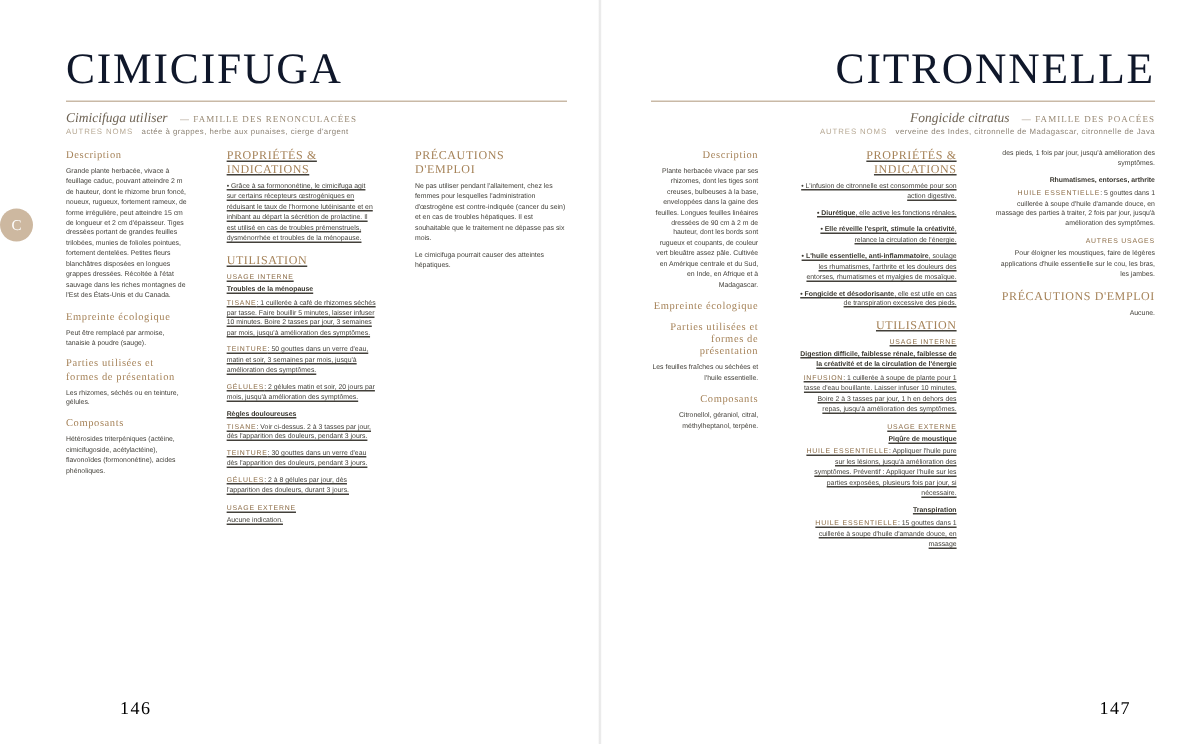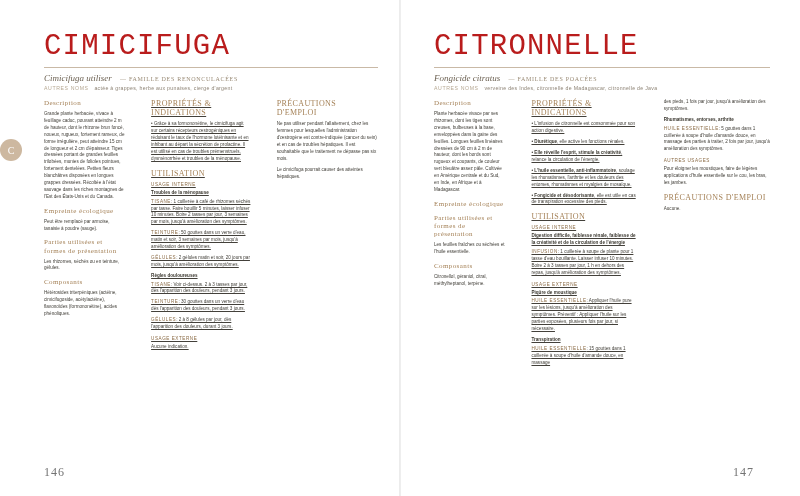--- a/index.html
+++ b/index.html
@@ -20,35 +20,35 @@
     height: 496px;
     display: flex;
   }
   .page {
     position: relative;
     width: 400px;
     height: 496px;
     box-sizing: border-box;
   }
   .page.left  { padding: 26px 22px 0 44px; }
-  .page.right { padding: 26px 30px 0 34px; }
+  .page.right { padding: 26px 30px 0 34px; text-align: right; }
 
   .gutter {
     position: absolute;
     left: 399px; top: 0;
     width: 2px; height: 496px;
     background: linear-gradient(to right, rgba(0,0,0,0.05), rgba(0,0,0,0.10), rgba(0,0,0,0.03));
   }
 
   h1.title {
-    font-family: Liberation Mono, monospace;
+    font-family: Liberation Serif, serif;
     font-weight: normal;
     font-size: 29px;
     letter-spacing: 1.2px;
-    color: #b91c1c;
+    color: #0f172a;
     margin: 6px 0 6px 0;
     line-height: 1;
   }
   .rule {
     border-top: 1px solid #c9b9a6;
     margin: 6px 0 5px 0;
   }
   .latin {
     font-family: "Liberation Serif", serif;
     font-style: italic;
@@ -135,22 +135,23 @@
     display: flex;
     align-items: center;
     justify-content: center;
   }
 
   .folio {
     position: absolute;
     bottom: 16px;
     font-family: "Liberation Serif", serif;
     font-size: 12px;
-    color: #737373;
+    color: #000000;
     letter-spacing: 1px;
+    margin-left: 36px;
   }
   .folio.l { left: 44px; }
   .folio.r { right: 46px; }
 </style>
 </head>
 <body>
 
 <div class="spread">
 
   <div class="gutter"></div>

